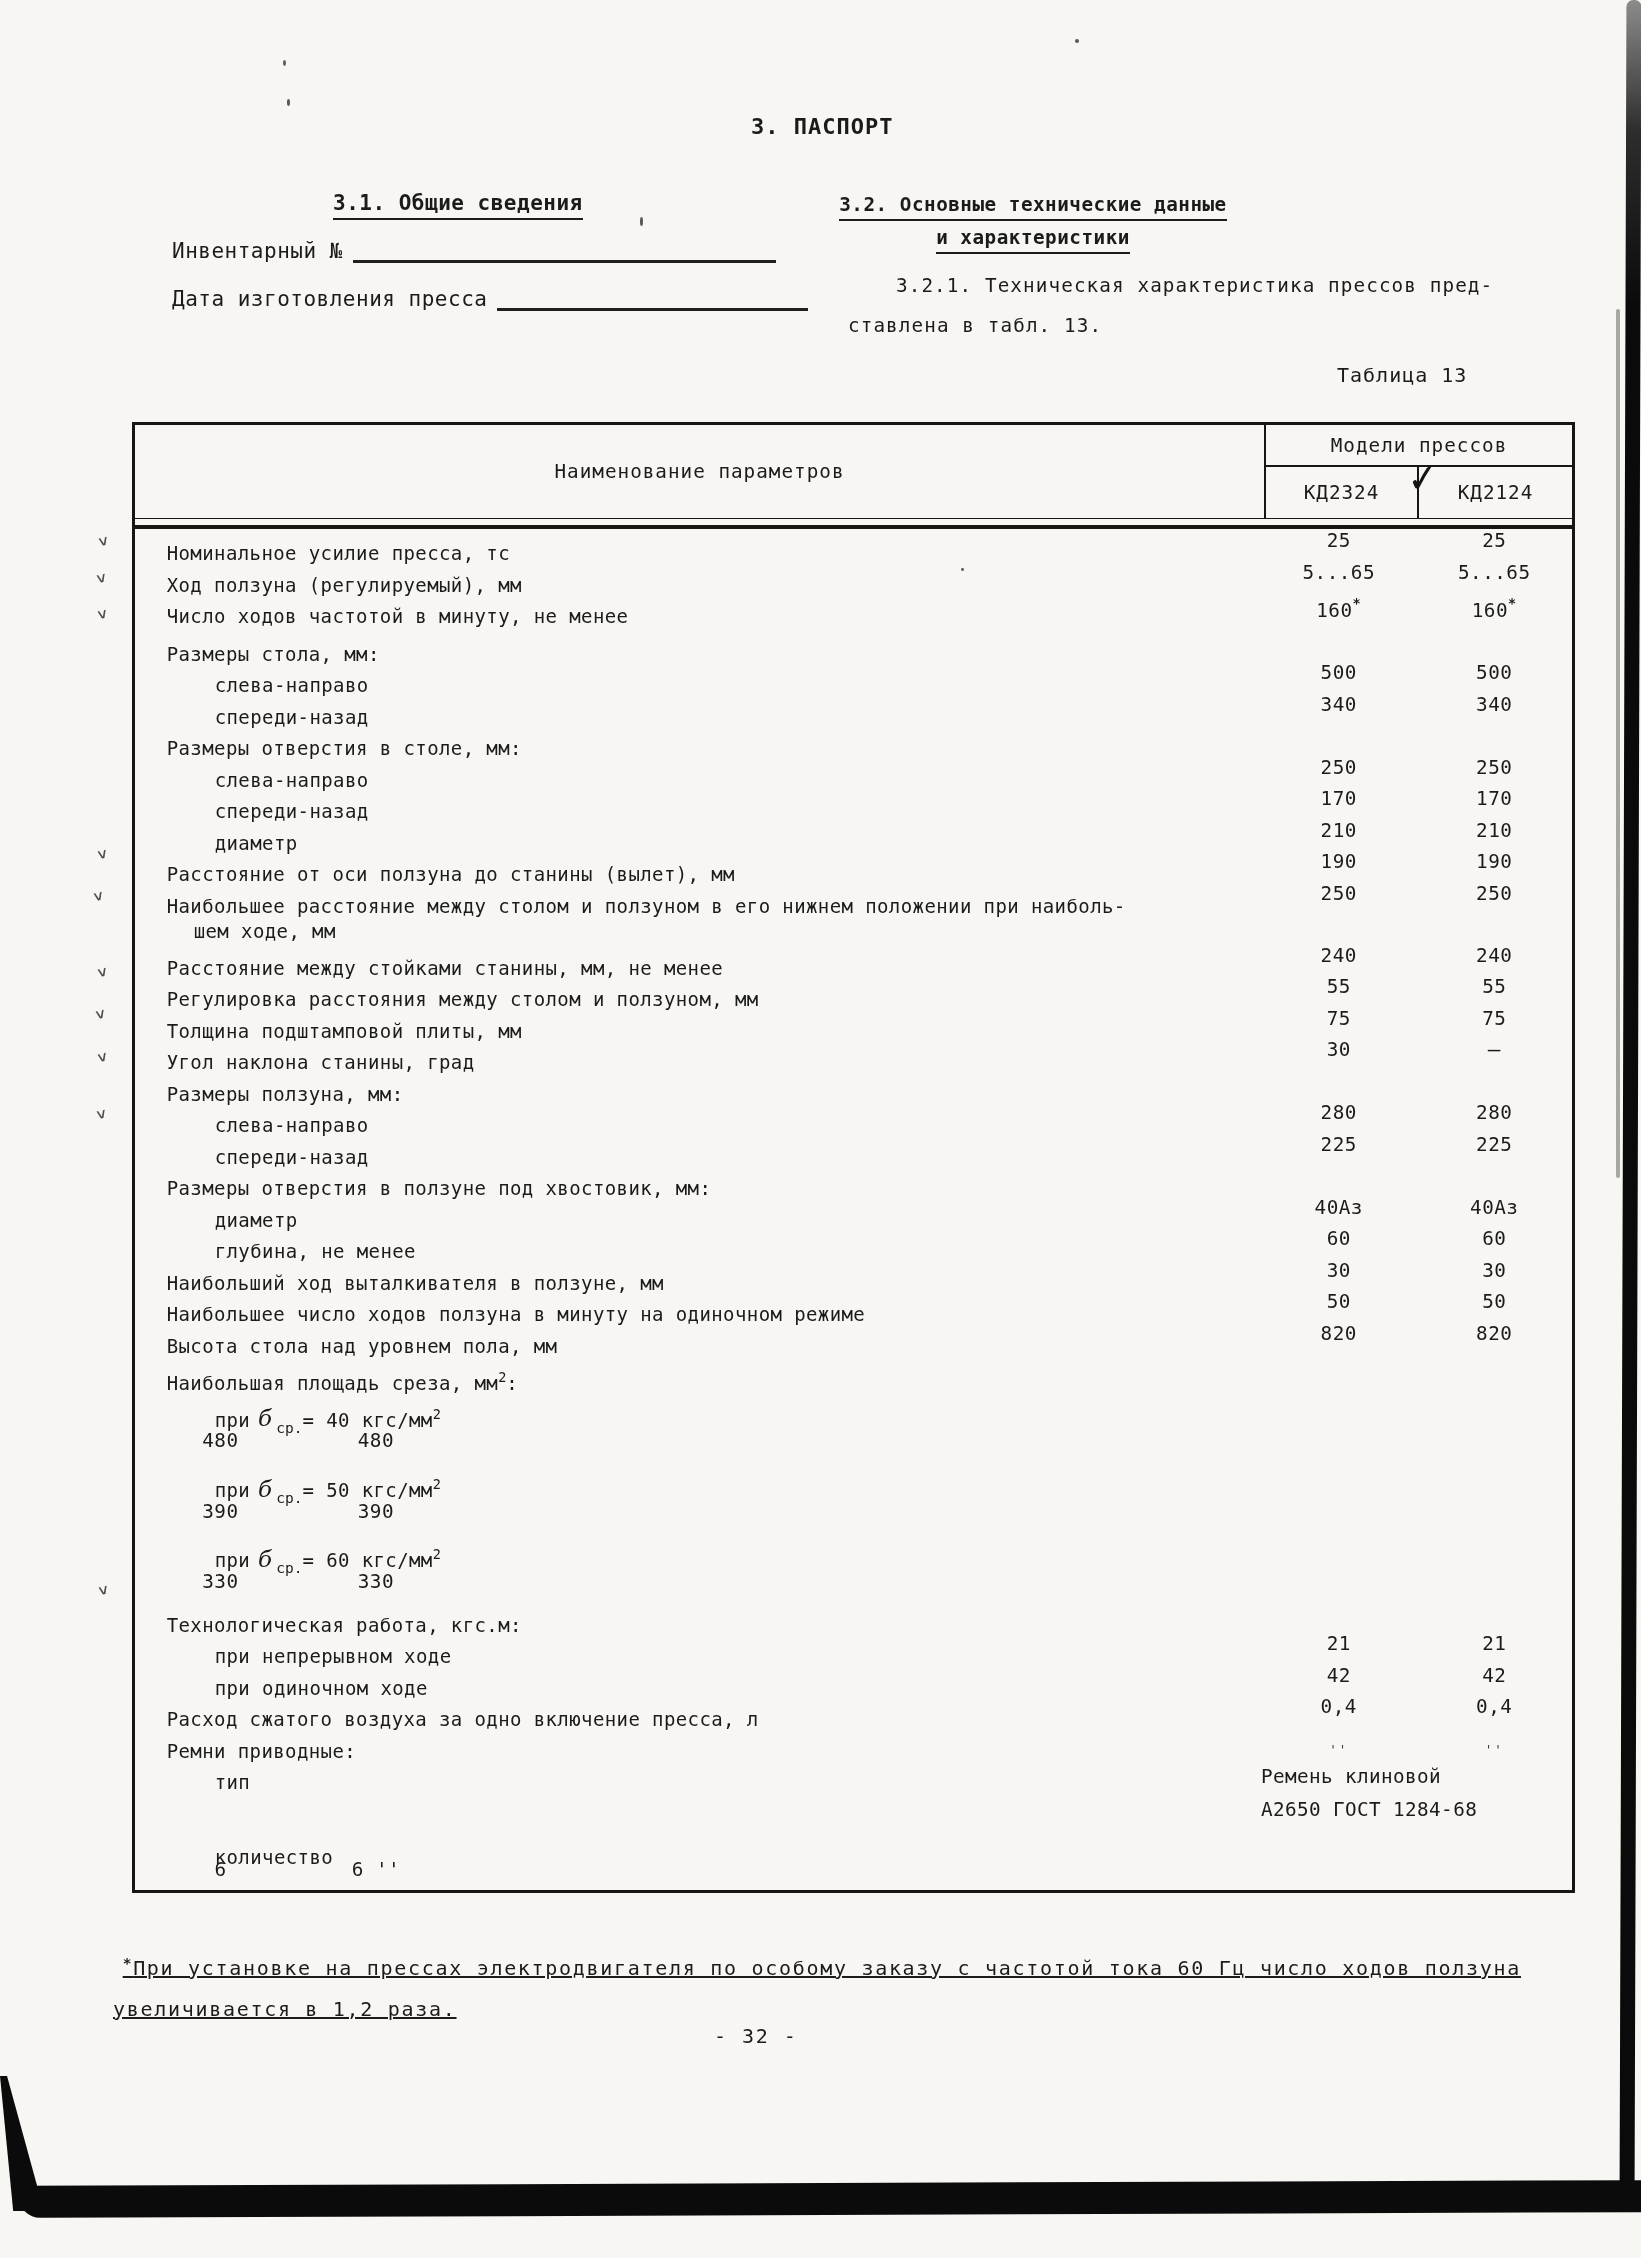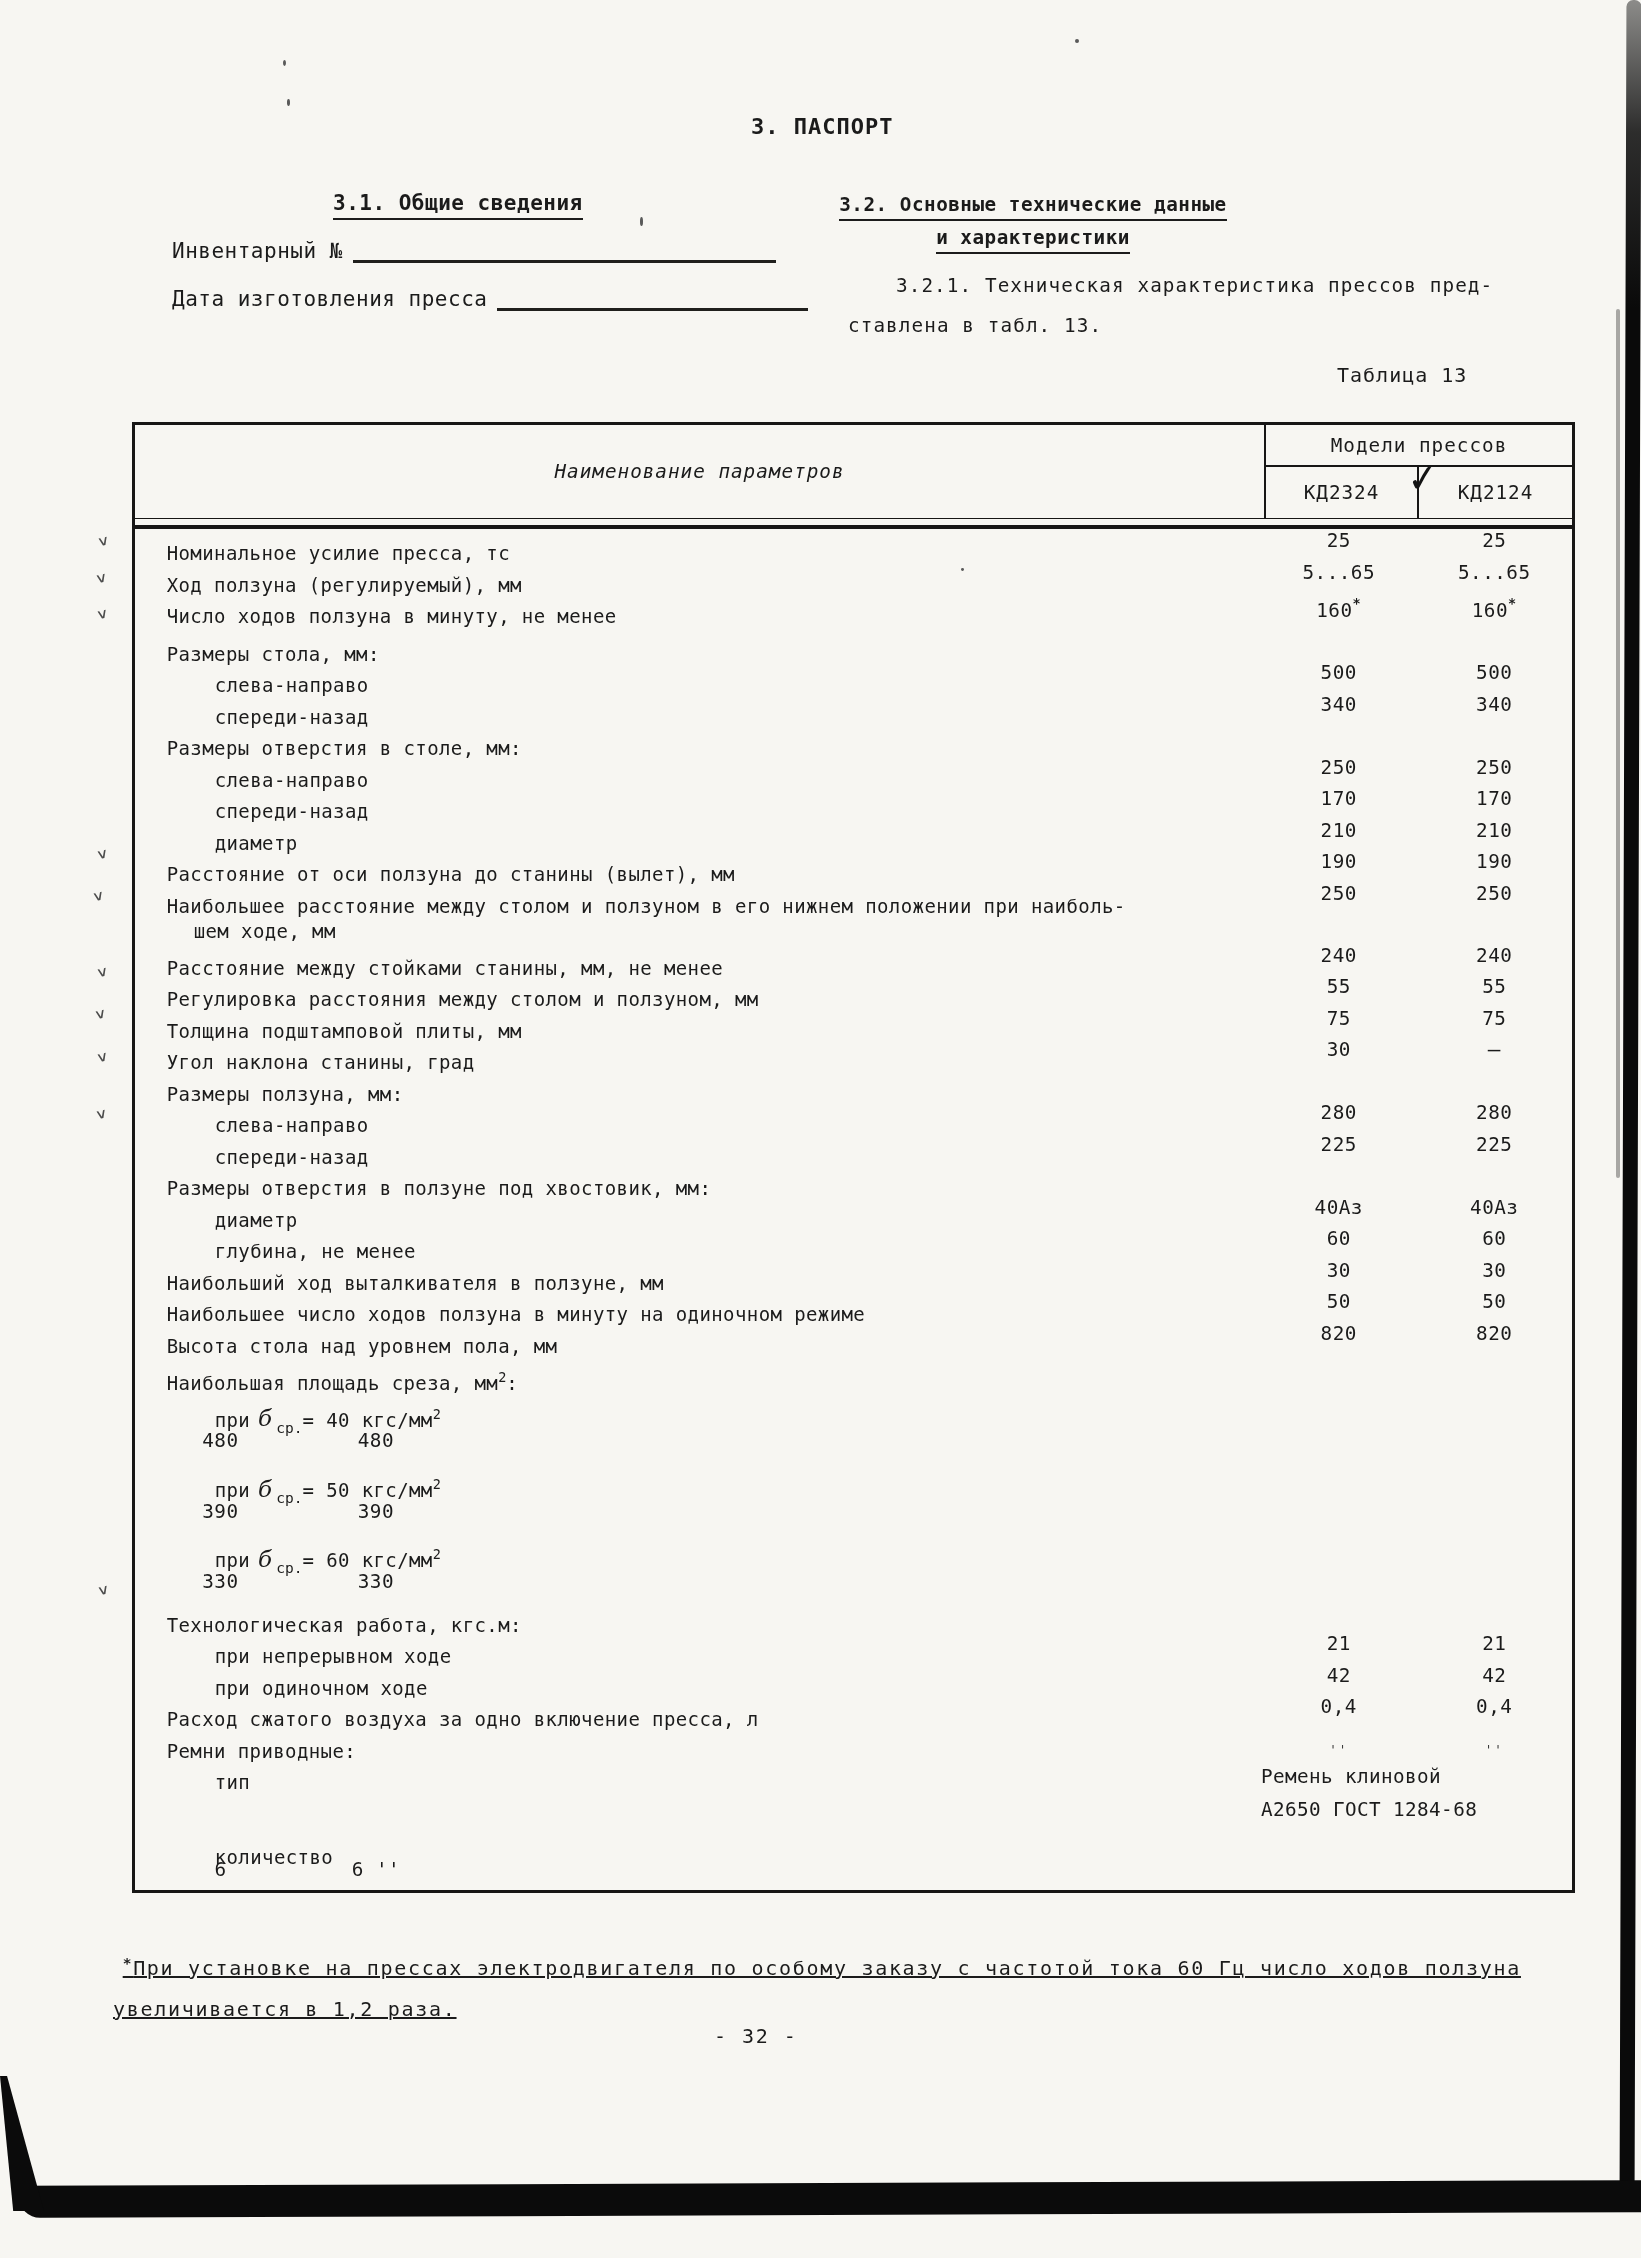--- a/index.html
+++ b/index.html
@@ -24,21 +24,21 @@
   .p321a{left:896px; top:274px; font-size:19.3px; letter-spacing:1.1px; white-space:nowrap;}
   .p321b{left:848px; top:314px; font-size:19.3px; letter-spacing:1.1px; white-space:nowrap;}
   .tbl-caption{left:1337px; top:363px; font-size:20px; letter-spacing:1px;}
   
   .spec-table{
     position:absolute; left:132px; top:422px; width:1443px; height:1471px;
     border:3.9px solid #171615; box-sizing:border-box; background:transparent;
   }
   .thead{display:flex; height:94px; border-bottom:1.9px solid #171615; box-sizing:border-box;}
   .th-name{width:1131px; border-right:2.9px solid #171615; box-sizing:border-box;
-    display:flex; align-items:center; justify-content:center; font-size:19.3px; letter-spacing:1px;font-style:italic;}
+    display:flex; align-items:center; justify-content:center; font-size:19.3px; letter-spacing:1px;}
   .th-models{flex:1; display:flex; flex-direction:column;}
   .models-title{height:42px; border-bottom:2.4px solid #171615; display:flex; align-items:center; justify-content:center; font-size:19.3px; letter-spacing:1px; box-sizing:border-box;}
   .models-split{flex:1; display:flex; position:relative;}
   .m-cell{width:50%; display:flex; align-items:center; justify-content:center; font-size:19.3px; letter-spacing:1px; box-sizing:border-box;}
   .m-cell.m1{border-right:2.4px solid #171615;}
   .hand-check{position:absolute; left:143px; top:-11.6px; font-size:44px; font-weight:bold; color:#131313; transform:rotate(-6deg); line-height:1;}
   .dline{height:3.9px; background:#171615; margin-top:5.8px;}
   .tbody{height:1355px; overflow:hidden; padding-top:6.8px; box-sizing:border-box;}
   .trow{display:flex; align-items:flex-start; min-height:31.5px; box-sizing:border-box; padding:5.8px 0 0 7.7px;}
   .trow.two-line{min-height:62px;} .trow.tall{min-height:75px;} .trow.mid{min-height:43px;flex-direction:column;}
@@ -136,21 +136,21 @@
           </div>
         </div>
         <div class="trow">
           <div class="lbl"><span>Ход ползуна (регулируемый), мм</span></div>
           <div class="vals">
             <div class="v">5...65</div>
             <div class="v">5...65</div>
           </div>
         </div>
         <div class="trow">
-          <div class="lbl"><span>Число ходов ползуна в минуту, не менее</span></div>
+          <div class="lbl"><span>Число ходов частотой в минуту, не менее</span></div>
           <div class="vals">
             <div class="v"><span>160</span><span class="supstar">*</span></div>
             <div class="v"><span>160</span><span class="supstar">*</span></div>
           </div>
         </div>
         <div class="trow">
           <div class="lbl"><span>Размеры стола, мм:</span></div>
           <div class="vals">
             <div class="v"></div>
             <div class="v"></div>

